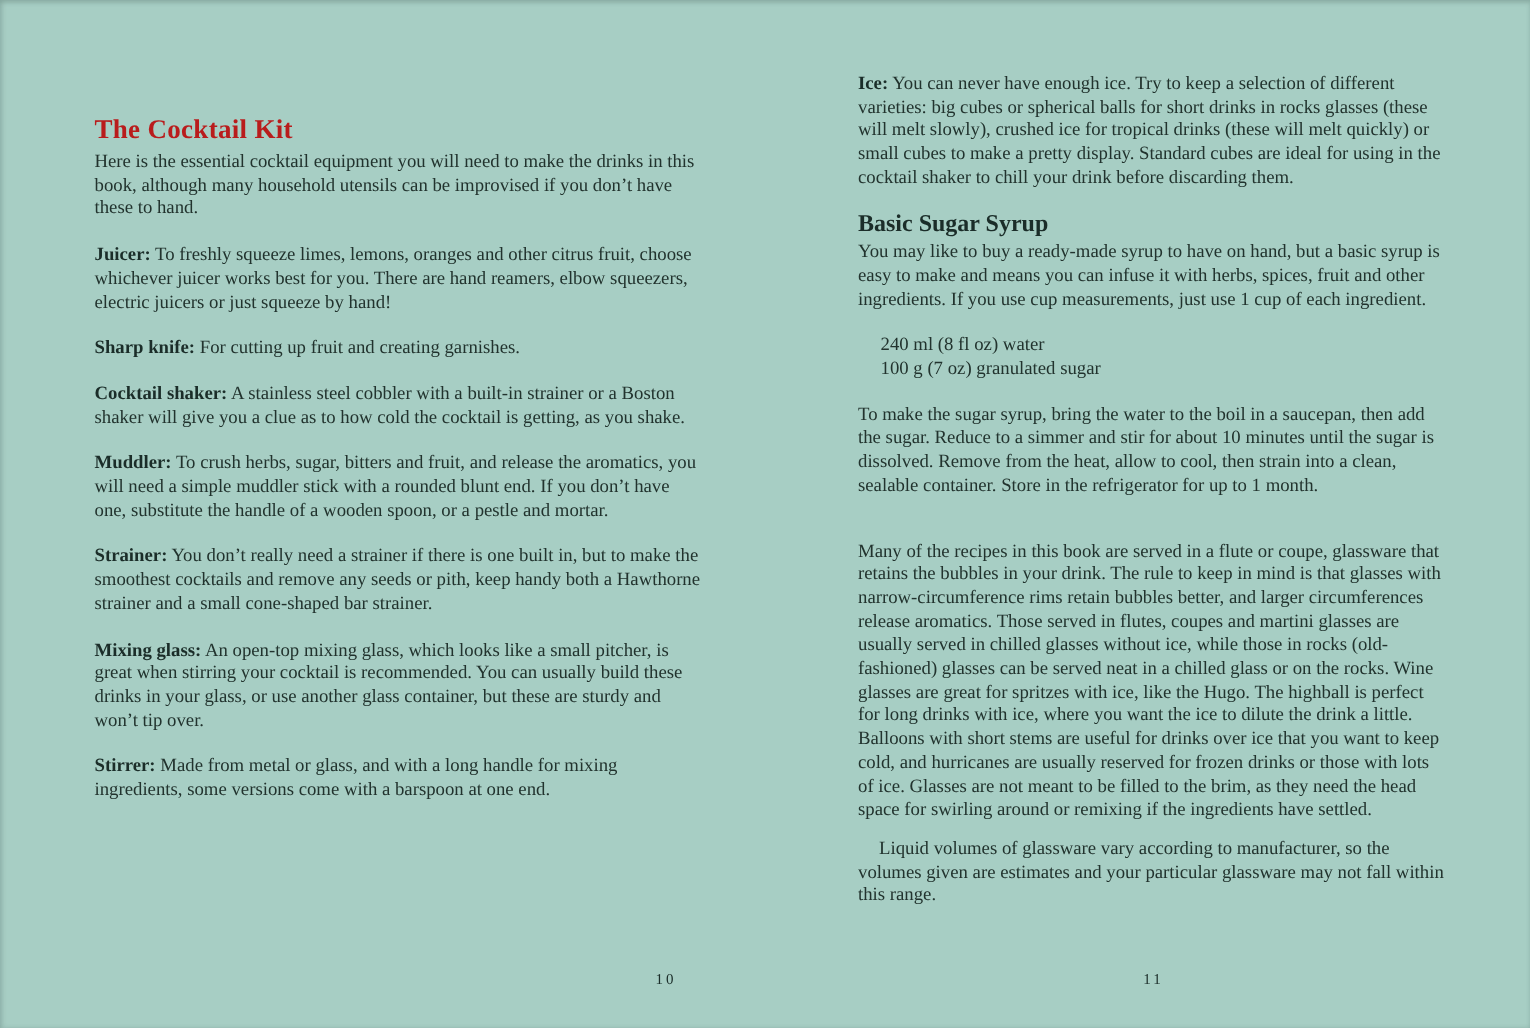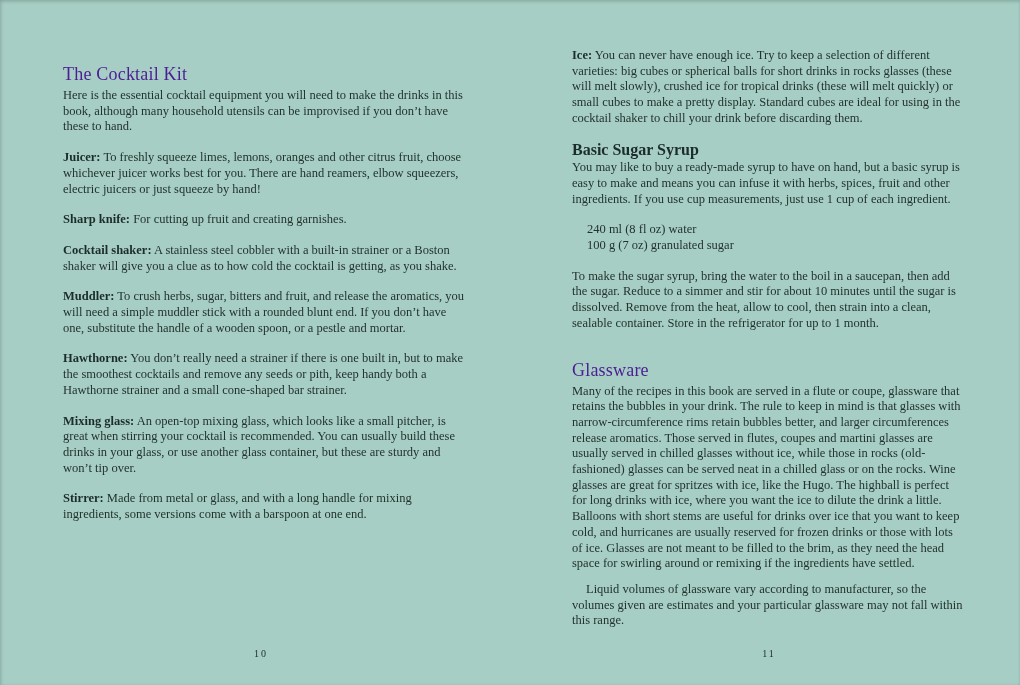--- a/index.html
+++ b/index.html
@@ -24,24 +24,24 @@
     position: absolute;
     font-size: 12.5px;
     line-height: 15.7px;
   }
   .column.left  { left: 63px;  top: 64px; width: 404px; }
   .column.right { left: 572px; top: 48px; width: 394px; }
 
   h1.page-title {
     font-size: 18px;
     line-height: 21px;
-    font-weight: normal;
+    font-weight: bold;
     letter-spacing: 0.2px;
-    color: #4c1d95;
-    margin: 0 0 3px 0;
+    color: #b91c1c;
+    margin: 12px 0 3px 0;
   }
   p.entry, p.para {
     margin: 0 0 15px 0;
   }
   p.last {
     margin-bottom: 10px;
   }
   strong.term, h2.sub-heading {
     font-weight: bold;
     color: #1b2d29;
@@ -62,21 +62,21 @@
     margin: 0;
   }
   .page-number {
     position: absolute;
     top: 648px;
     font-size: 10px;
     letter-spacing: 2px;
     color: #1b2d29;
     text-align: center;
   }
-  .page-number.left-num  { left: 59px;  width: 404px; }
+  .page-number.left-num  { left: 47px;  width: 404px; text-align: right; }
   .page-number.right-num { left: 572px; width: 394px; }
 </style>
 </head>
 <body>
 
 <div class="spread">
 
   <div class="column left">
     <h1 class="page-title">The Cocktail Kit</h1>
 
@@ -97,21 +97,21 @@
       <strong class="term">Cocktail shaker:</strong>
       <span>A stainless steel cobbler with a built-in strainer or a Boston shaker will give you a clue as to how cold the cocktail is getting, as you shake.</span>
     </p>
 
     <p class="entry">
       <strong class="term">Muddler:</strong>
       <span>To crush herbs, sugar, bitters and fruit, and release the aromatics, you will need a simple muddler stick with a rounded blunt end. If you don’t have one, substitute the handle of a wooden spoon, or a pestle and mortar.</span>
     </p>
 
     <p class="entry">
-      <strong class="term">Hawthorne:</strong>
+      <strong class="term">Strainer:</strong>
       <span>You don’t really need a strainer if there is one built in, but to make the smoothest cocktails and remove any seeds or pith, keep handy both a Hawthorne strainer and a small cone-shaped bar strainer.</span>
     </p>
 
     <p class="entry">
       <strong class="term">Mixing glass:</strong>
       <span>An open-top mixing glass, which looks like a small pitcher, is great when stirring your cocktail is recommended. You can usually build these drinks in your glass, or use another glass container, but these are sturdy and won’t tip over.</span>
     </p>
 
     <p class="entry last">
       <strong class="term">Stirrer:</strong>
@@ -130,21 +130,20 @@
     <p class="para"><span>You may like to buy a ready-made syrup to have on hand, but a basic syrup is easy to make and means you can infuse it with herbs, spices, fruit and other ingredients. If you use cup measurements, just use 1 cup of each ingredient.</span></p>
 
     <div class="ingredients">
       <div>240 ml (8 fl oz) water</div>
       <div>100 g (7 oz) granulated sugar</div>
     </div>
 
     <p class="para"><span>To make the sugar syrup, bring the water to the boil in a saucepan, then add the sugar. Reduce to a simmer and stir for about 10 minutes until the sugar is dissolved. Remove from the heat, allow to cool, then strain into a clean, sealable container. Store in the refrigerator for up to 1 month.</span></p>
 
     <div class="glassware-section">
-      <h1 class="page-title">Glassware</h1>
       <p class="para last"><span>Many of the recipes in this book are served in a flute or coupe, glassware that retains the bubbles in your drink. The rule to keep in mind is that glasses with narrow-circumference rims retain bubbles better, and larger circumferences release aromatics. Those served in flutes, coupes and martini glasses are usually served in chilled glasses without ice, while those in rocks (old-fashioned) glasses can be served neat in a chilled glass or on the rocks. Wine glasses are great for spritzes with ice, like the Hugo. The highball is perfect for long drinks with ice, where you want the ice to dilute the drink a little. Balloons with short stems are useful for drinks over ice that you want to keep cold, and hurricanes are usually reserved for frozen drinks or those with lots of ice. Glasses are not meant to be filled to the brim, as they need the head space for swirling around or remixing if the ingredients have settled.</span></p>
       <p class="note-indent"><span>Liquid volumes of glassware vary according to manufacturer, so the volumes given are estimates and your particular glassware may not fall within this range.</span></p>
     </div>
   </div>
 
   <div class="page-number left-num">10</div>
   <div class="page-number right-num">11</div>
 
 </div>
 

